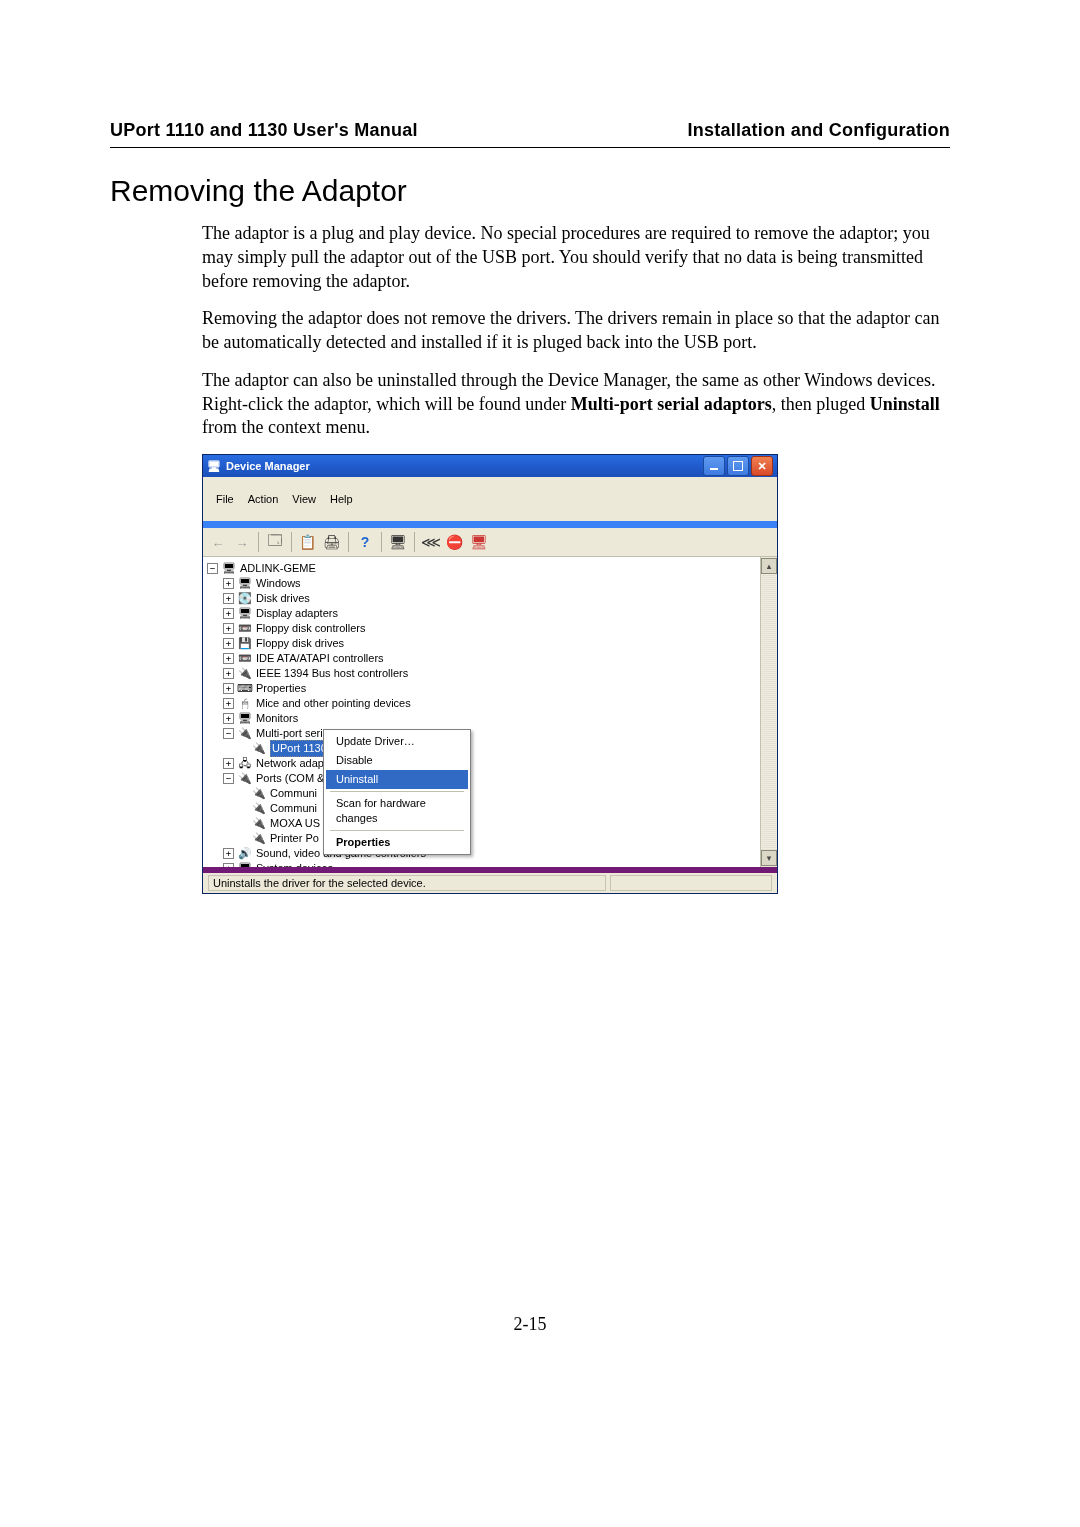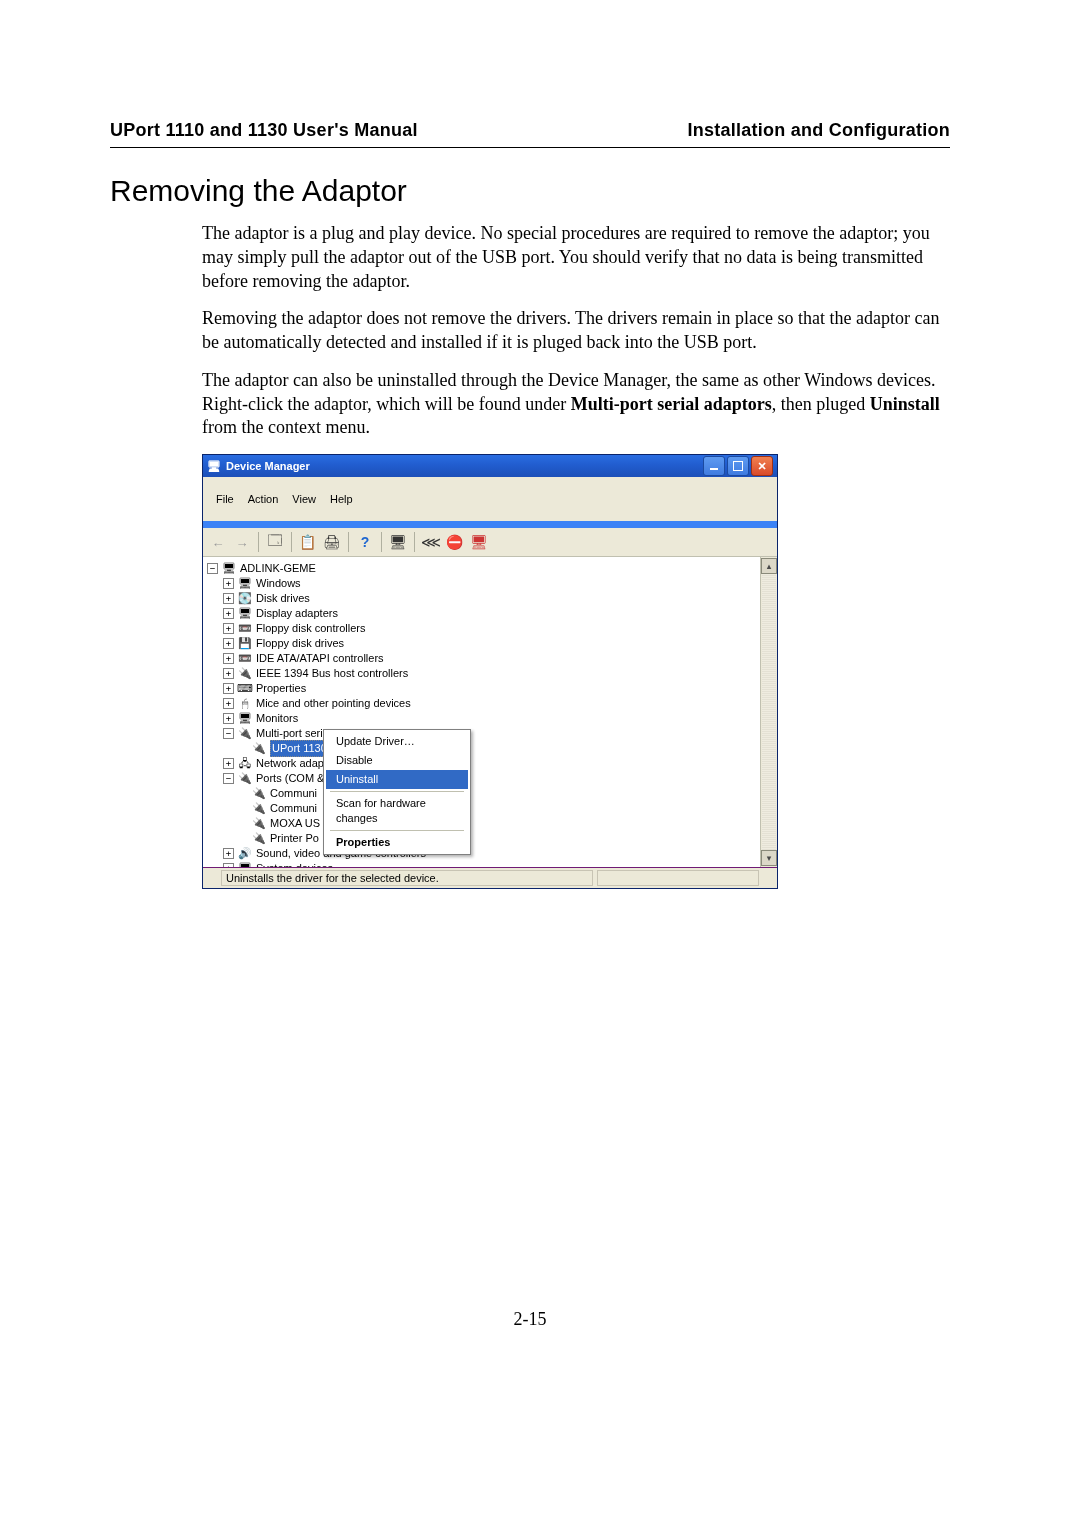--- a/index.html
+++ b/index.html
@@ -139,22 +139,22 @@
   .ctxmenu {
     position:absolute; left:120px; top:172px; width:142px;
     background:#fff; border:1px solid #808080;
     box-shadow: 2px 2px 3px rgba(0,0,0,.3);
     padding:2px;
   }
   .ctxmenu .mi { padding:2px 10px; font-size:11px;}
   .ctxmenu .mi.hl { background:#316ac5;color:#fff;}
   .ctxmenu hr {border:none;border-top:1px solid #c0c0b0;margin:2px 4px;}
   .statusbar {
-    background:#ece9d8;border-top:1px solid #701a75;
-    padding:2px 18px; font-size:11px; display:flex;
+    background:#ece9d8;border-top:6px solid #701a75;
+    padding:2px 5px; font-size:11px; display:flex;
   }
   .statusbar .cell{border:1px solid #c8c4b4;padding:1px 4px;flex:1;}
   .statusbar .cell2{border:1px solid #c8c4b4;width:160px;margin-left:4px;}
   .page-num {
     text-align:center; font-size:18px; margin-top:420px;
   }
 </style>
 </head>
 <body>
 

